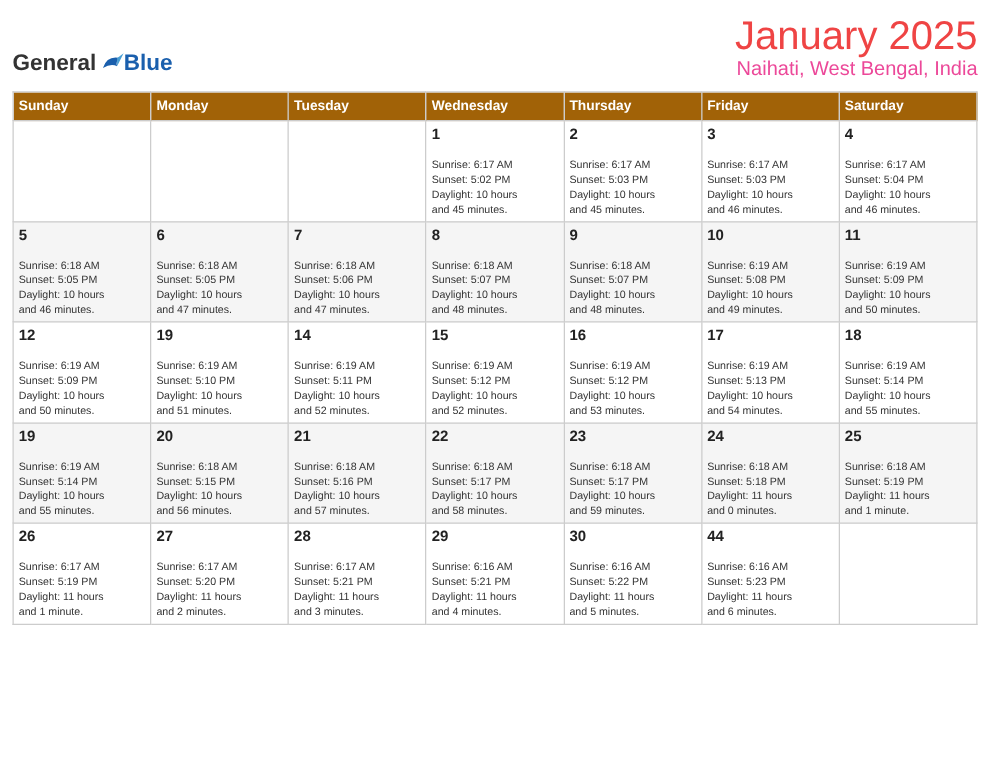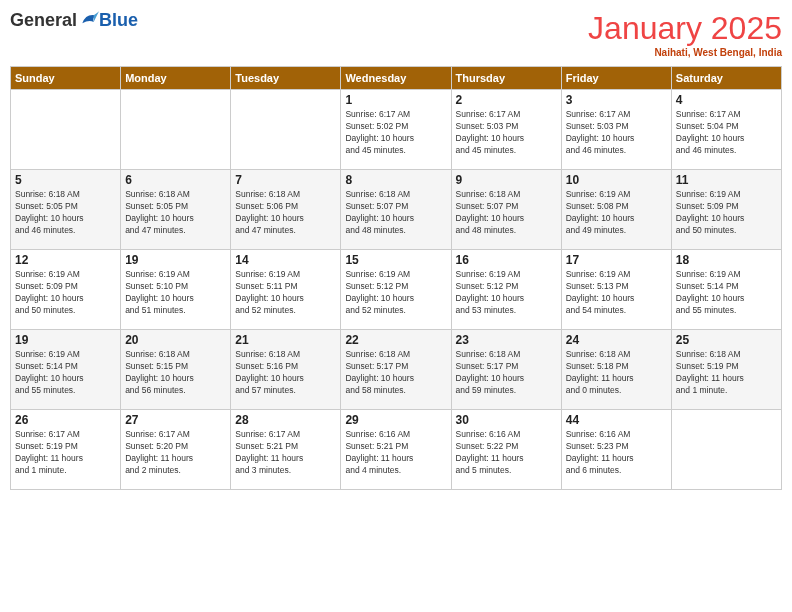--- a/index.html
+++ b/index.html
@@ -22,21 +22,22 @@
       align-items: flex-start;
       margin-bottom: 8px;
     }
     .logo {
       display: flex;
       flex-direction: column;
       align-items: flex-start;
     }
     .logo-text {
       display: flex;
-      align-items: flex-start;
+      align-items: flex-end;
+      margin-top: 30px;
     }
     .logo-general {
       font-size: 18px;
       font-weight: bold;
       color: #333;
     }
     .logo-blue {
       font-size: 18px;
       font-weight: bold;
       color: #1a5fad;
@@ -48,23 +49,22 @@
     }
     .title-section {
       text-align: right;
     }
     .month-title {
       font-size: 32px;
       font-weight: normal;
       color: #ef4444;
     }
     .location {
-      font-size: 10px;
-      color: #c2410c;
-      font-weight: bold;
+      font-size: 16px;
+      color: #ec4899;
     }
     .calendar {
       width: 100%;
       border-collapse: collapse;
       table-layout: fixed;
     }
     .calendar th {
       background: #a16207;
       color: #fff;
       font-size: 11px;
@@ -87,20 +87,21 @@
       font-size: 12px;
       font-weight: bold;
       color: #222;
       display: block;
       margin-bottom: 2px;
     }
     .day-info {
       font-size: 8.5px;
       color: #333;
       line-height: 1.4;
+      margin-top: 12px;
     }
     .empty {
       background: #fff !important;
     }
   </style>
 </head>
 <body>
 
 <div class="page">
   <div class="header">

